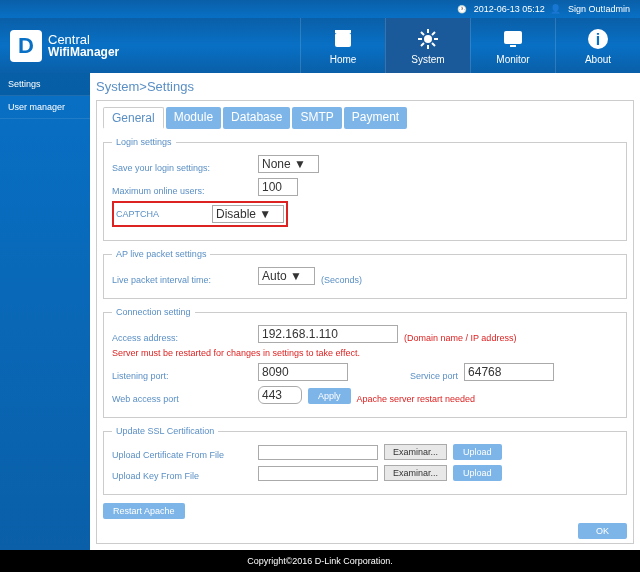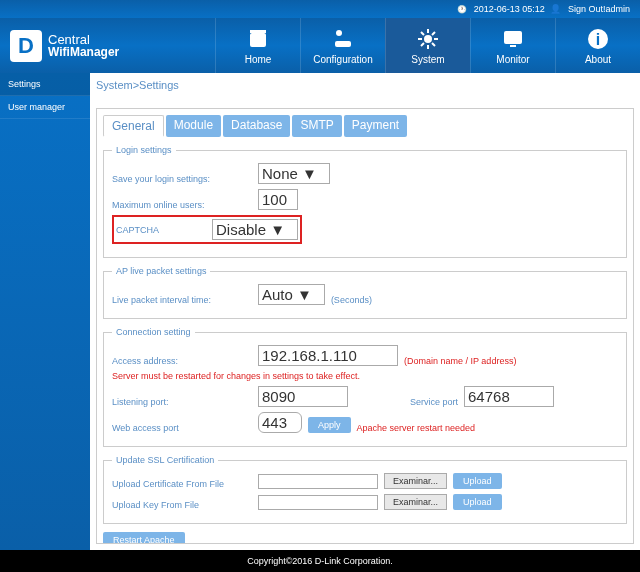--- a/index.html
+++ b/index.html
@@ -13,30 +13,30 @@
 .brand .t2{font-size:12px;font-weight:bold}
 .nav{display:flex;margin-left:auto}
 .nav-item{width:85px;height:55px;display:flex;flex-direction:column;align-items:center;justify-content:center;color:#fff;font-size:10px;border-left:1px solid rgba(255,255,255,.15);cursor:pointer}
 .nav-item.active{background:#1a5a9a}
 .nav-icon{width:24px;height:24px;margin-bottom:3px}
 .body{display:flex;height:477px}
 .sidebar{width:90px;background:linear-gradient(#0870c5,#0a5fa8);color:#fff}
 .side-item{padding:6px 8px;font-size:9px;border-bottom:1px solid rgba(255,255,255,.1);cursor:pointer}
 .side-item.active{background:rgba(0,0,0,.15)}
 .main{flex:1;background:#fff;padding:6px;display:flex;flex-direction:column}
-.crumb{color:#5a8fc5;font-size:11px;margin-bottom:17px}
+.crumb{color:#5a8fc5;font-size:13px;margin-bottom:6px}
 .panel{border:1px solid #ccc;padding:6px;flex:1;display:flex;flex-direction:column;overflow:auto}
 .tabs{display:flex;gap:2px;margin-bottom:8px}
 .tab{background:#7db5e8;color:#fff;padding:3px 8px;font-size:12px;cursor:pointer;border-radius:2px}
 .tab.active{background:#fff;color:#5a8fc5;border:1px solid #ccc;border-bottom:1px solid #fff}
 fieldset{border:1px solid #ccc;padding:8px;margin-bottom:8px;font-size:9px}
 legend{color:#5a8fc5;padding:0 4px;font-size:9px}
 .row{display:flex;align-items:flex-end;margin-bottom:5px;gap:6px;color:#5a8fc5}
 .lbl{width:140px}
-.sel,.inp{border:1px solid #aaa;font-size:15px;padding:1px 3px;background:#fff;color:#333}
+.sel,.inp{border:1px solid #aaa;font-size:12px;padding:1px 3px;background:#fff;color:#333}
 .sel{padding-right:12px;position:relative}
 .inp{width:90px}
 .inp.wide{width:140px}
 .hilite{border:2px solid #d22;padding:2px}
 .hint-red{color:#d22;font-size:9px}
 .btn{background:#7db5e8;color:#fff;border:none;padding:3px 10px;font-size:9px;cursor:pointer;border-radius:2px}
 .btn-light{background:#e8e8e8;color:#333;border:1px solid #aaa;padding:2px 8px;font-size:9px;cursor:pointer}
 .filebox{width:120px;height:15px;background:#fff;border:1px solid #aaa}
 .ok-row{text-align:right;margin-top:4px}
 .footer{height:22px;background:#000;color:#fff;font-size:9px;display:flex;align-items:center;justify-content:center}
@@ -61,27 +61,20 @@
       <div class="t2">WifiManager</div>
     </div>
   </div>
   <div class="nav">
     <div class="nav-item">
       <svg class="nav-icon" viewBox="0 0 24 24">
           <rect x="4" y="6" width="16" height="14" rx="2"></rect>
           <rect x="4" y="3" width="16" height="3"></rect>
         </svg>
       <span>Home</span>
-    </div>
-    <div class="nav-item">
-      <svg class="nav-icon" viewBox="0 0 24 24">
-          <circle cx="8" cy="6" r="3"></circle>
-          <rect x="4" y="14" width="16" height="6" rx="2"></rect>
-        </svg>
-      <span>Configuration</span>
     </div>
     <div class="nav-item active">
       <svg class="nav-icon" viewBox="0 0 24 24">
           <circle cx="12" cy="12" r="4"></circle>
           <path d="M12 2v4M12 18v4M2 12h4M18 12h4M5 5l3 3M16 16l3 3M5 19l3-3M16 8l3-3" stroke="#fff" stroke-width="2"></path>
         </svg>
       <span>System</span>
     </div>
     <div class="nav-item">
       <svg class="nav-icon" viewBox="0 0 24 24">

